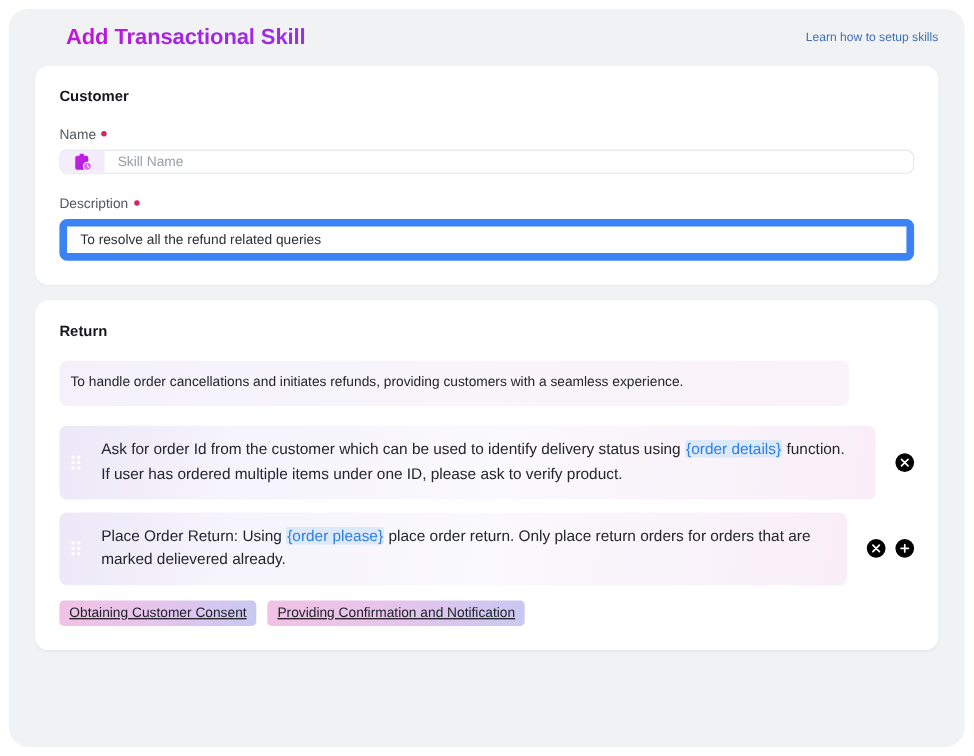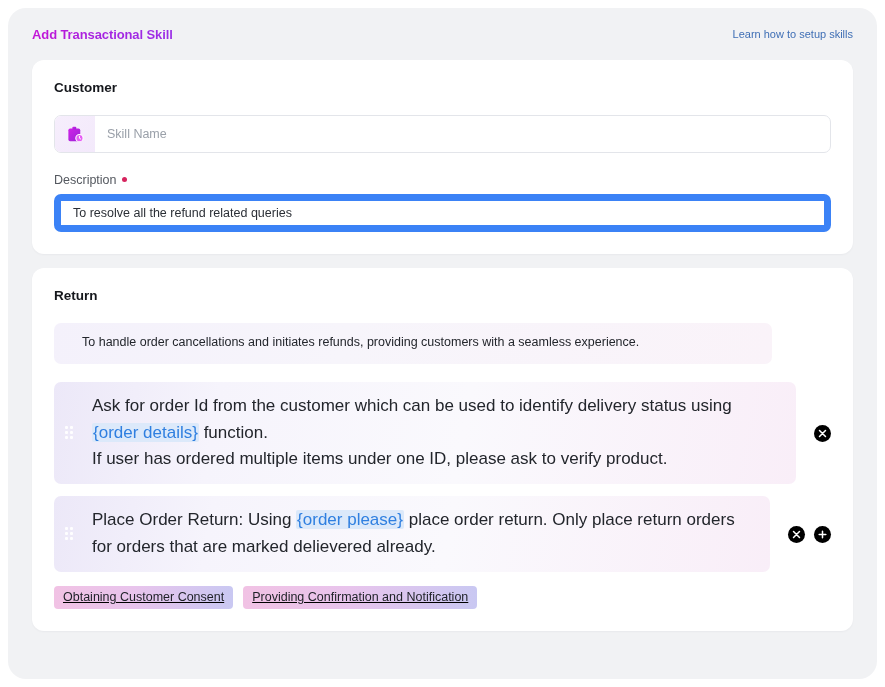--- a/index.html
+++ b/index.html
@@ -26,29 +26,30 @@
   
   .header {
     height: 52px;
     display: flex;
     align-items: center;
     justify-content: space-between;
     padding: 0 24px 0 24px;
   }
 
   .page-title {
-    font-size: 13px;
+    font-size: 20px;
     font-weight: bold;
     letter-spacing: -0.1px;
     background: linear-gradient(90deg, #c414d6 0%, #a623e0 45%, #9b2fe6 100%);
     -webkit-background-clip: text;
     background-clip: text;
     color: transparent;
     -webkit-text-fill-color: transparent;
     white-space: nowrap;
+    margin-left: 28px;
   }
 
   .learn-link {
     font-size: 11px;
     color: #3f6fb5;
     text-decoration: none;
     white-space: nowrap;
   }
 
   
@@ -84,21 +85,21 @@
     display: inline-block;
     margin-bottom: 2px;
   }
 
   
   .input-row {
     display: flex;
     align-items: stretch;
     border: 1px solid #e3e5ea;
     border-radius: 7px;
-    height: 38px;
+    height: 22px;
     overflow: hidden;
     background: #fff;
     margin-bottom: 20px;
   }
 
   .icon-slot {
     width: 40px;
     min-width: 40px;
     background: linear-gradient(135deg, #f6eefc 0%, #f3e9fb 100%);
     display: flex;
@@ -130,42 +131,42 @@
     font-size: 12.5px;
     color: #2b2f36;
     padding: 0 12px;
     background: #fff;
   }
 
   
   .aim-box {
     background: linear-gradient(100deg, #f4f1fb 0%, #f7f5fb 40%, #faf3f9 100%);
     border-radius: 7px;
-    padding: 10px 14px 12px 28px;
+    padding: 10px 14px 12px 10px;
     font-size: 12.5px;
     line-height: 1.55;
     color: #23262c;
     width: 718px;
     margin-bottom: 18px;
   }
 
   
   .task-row {
     display: flex;
     align-items: center;
     margin-bottom: 12px;
   }
 
   .task-box {
     position: relative;
     width: 859px;
     border-radius: 7px;
     background: linear-gradient(100deg, #ece8f8 0%, #f6f4fc 22%, #faf9fd 55%, #f9eef8 100%);
     padding: 11px 14px 12px 38px;
-    font-size: 17px;
+    font-size: 14px;
     line-height: 1.55;
     color: #23262c;
   }
 
   .grip {
     position: absolute;
     left: 11px;
     top: 50%;
     transform: translateY(-50%);
     width: 8px;
@@ -232,20 +233,24 @@
 <div class="page">
 
   <div class="header">
     <div class="page-title">Add Transactional Skill</div>
     <a class="learn-link" href="#">Learn how to setup skills</a>
   </div>
 
   <div class="card">
     <div class="card-title">Customer</div>
 
+    <div class="field-label">
+      <span>Name</span>
+      <span class="req-dot"></span>
+    </div>
 
     <div class="input-row">
       <div class="icon-slot">
         <svg class="skill-icon" width="19" height="19" viewBox="0 0 24 24" aria-hidden="true">
           <defs>
             <linearGradient id="gi" x1="0" y1="0" x2="1" y2="1">
               <stop offset="0%" stop-color="#d021e8"></stop>
               <stop offset="100%" stop-color="#9b23d6"></stop>
             </linearGradient>
           </defs>

